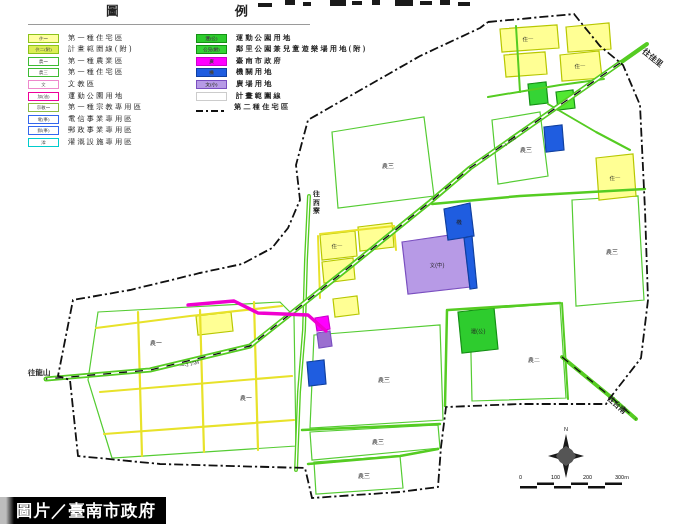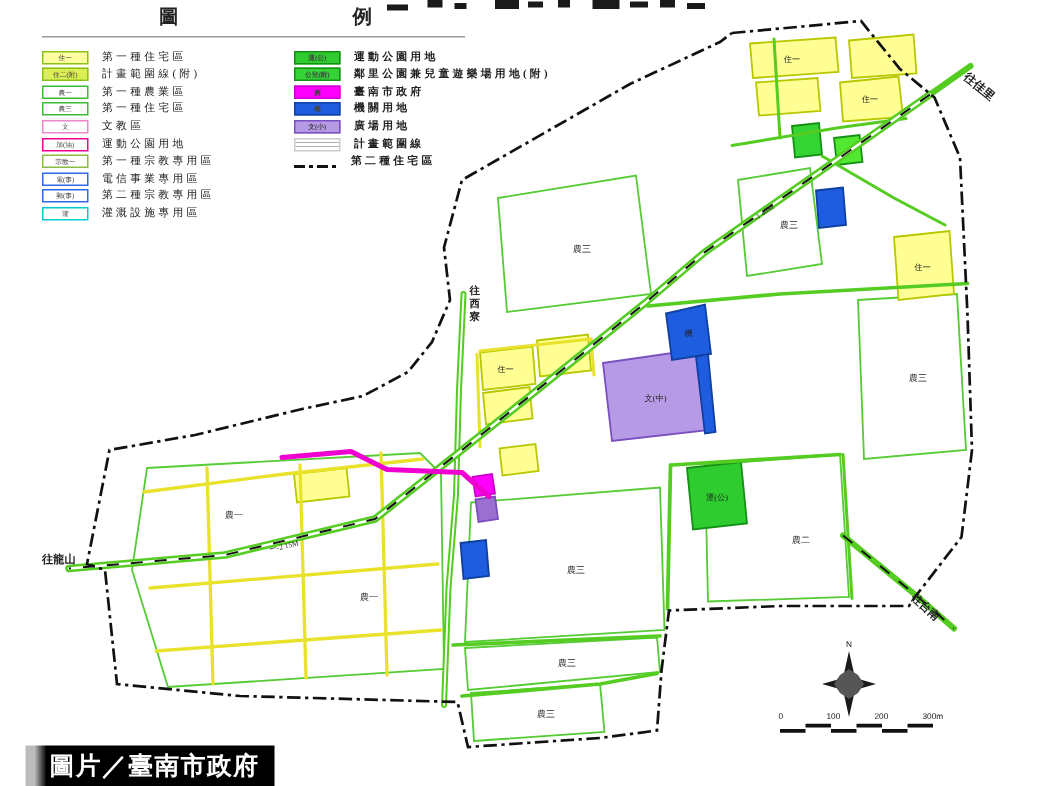--- a/index.html
+++ b/index.html
@@ -36,21 +36,21 @@
       repeating-linear-gradient(90deg,#111 0 7px,transparent 7px 10px,#111 10px 12.5px,transparent 12.5px 15.5px);
   }
   .legend-text{
     font-family:"Liberation Serif",serif;font-size:7.2px;color:#222;
     letter-spacing:2.2px;margin-left:9px;white-space:nowrap;
   }
   
   #map-svg{position:absolute;left:0;top:0;z-index:1;}
   
   .caption-bar{
-    position:absolute;left:17px;top:497px;height:27px;z-index:6;
+    position:absolute;left:0;top:497px;height:27px;z-index:6;
     background:linear-gradient(90deg,#bdbdbd 0 6px,#000 14px);
     color:#ffffff;font-weight:bold;font-size:16.5px;
     display:flex;align-items:center;padding:0 10px 0 16px;
     font-family:"Liberation Sans",sans-serif;letter-spacing:1px;
   }
 </style>
 </head>
 <body>
 
 <div>
@@ -194,21 +194,21 @@
         <div class="legend-row">
           <span class="swatch" style="background: rgb(255, 255, 255); border-color: rgb(140, 187, 68);">宗教一</span>
           <span class="legend-text">第一種宗教專用區</span>
         </div>
         <div class="legend-row">
           <span class="swatch" style="background: rgb(255, 255, 255); border-color: rgb(51, 102, 238);">電(事)</span>
           <span class="legend-text">電信事業專用區</span>
         </div>
         <div class="legend-row">
           <span class="swatch" style="background: rgb(255, 255, 255); border-color: rgb(51, 102, 238);">郵(事)</span>
-          <span class="legend-text">第二種宗教專用區</span>
+          <span class="legend-text">郵政事業專用區</span>
         </div>
         <div class="legend-row">
           <span class="swatch" style="background: rgb(255, 255, 255); border-color: rgb(0, 204, 204);">灌</span>
           <span class="legend-text">灌溉設施專用區</span>
         </div>
       </div>
     <div class="legend-col right">
         <div class="legend-row">
           <span class="swatch" style="background: rgb(46, 204, 46); border-color: rgb(20, 145, 20);">運(公)</span>
           <span class="legend-text">運動公園用地</span>

